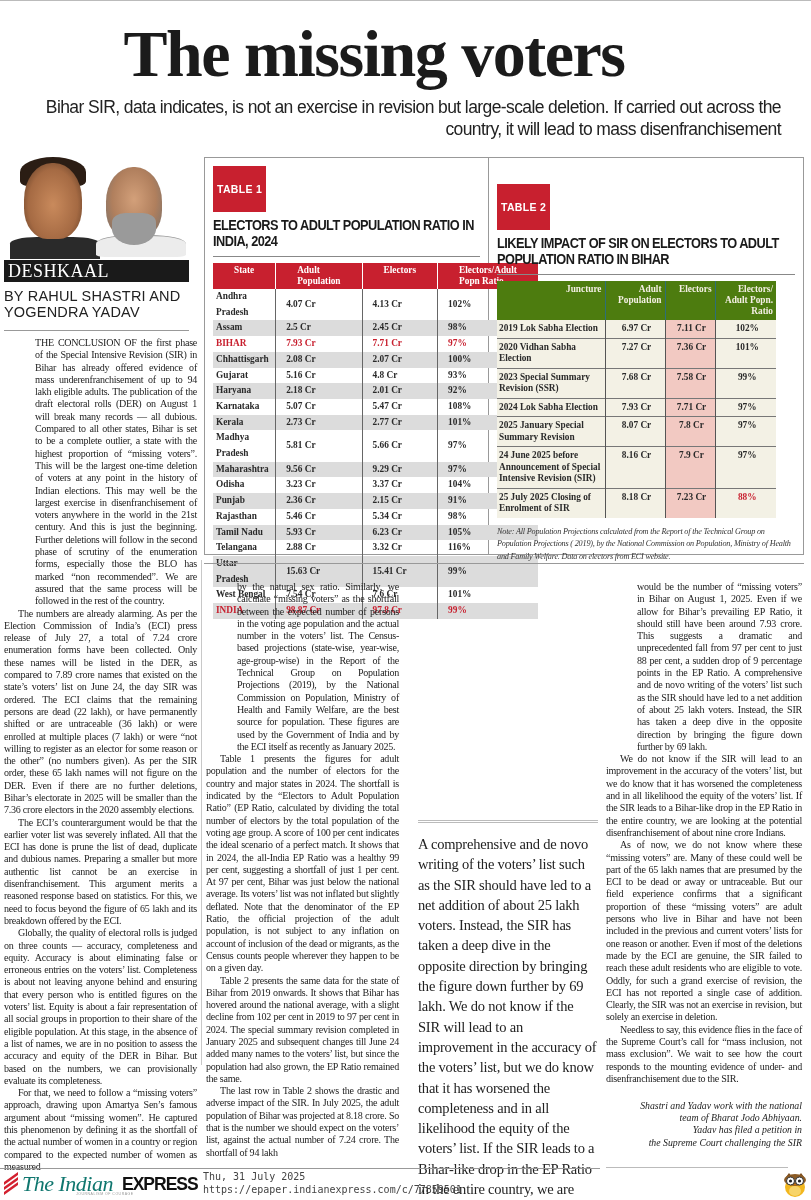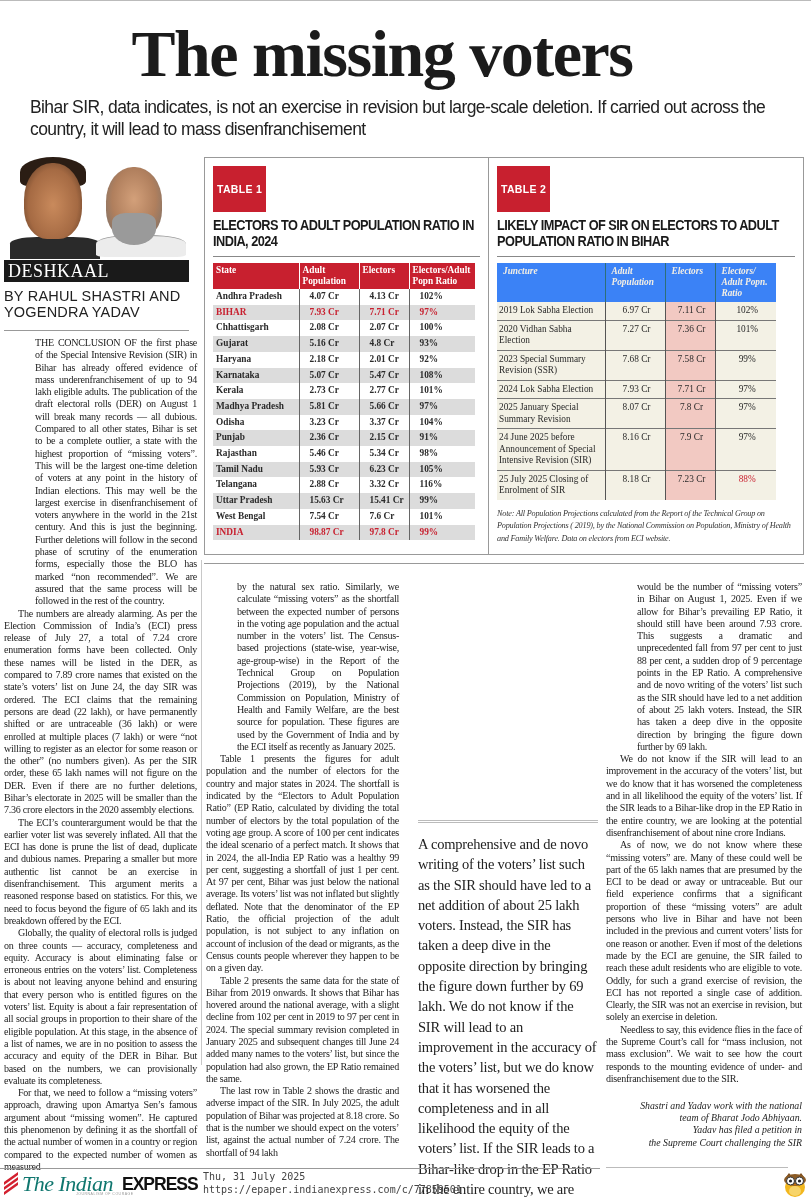--- a/index.html
+++ b/index.html
@@ -1,22 +1,22 @@
 <!DOCTYPE html>
 <html><head>
 <meta charset="utf-8">
 <style>
   * { box-sizing: border-box; margin: 0; padding: 0; }
   html, body { width: 811px; height: 1200px; background: #fff; overflow: hidden; }
   body { font-family: "Liberation Serif", serif; color: #1a1a1a; position: relative; }
 
   .topline { position: absolute; left: 0; top: 0; width: 811px; height: 3px; border-top: 1px solid #bbb; }
-  .headline { position: absolute; left: 12px; top: 18px; width: 740px; text-align: center;
+  .headline { position: absolute; left: 4px; top: 18px; width: 740px; text-align: center;
     font-family: "Liberation Serif", serif; font-size: 66px; line-height: 72px; letter-spacing: -1.5px; color: #1b1b1b; }
-  .deck { position: absolute; left: 30px; top: 96px; width: 751px; text-align: left;
+  .deck { position: absolute; left: 30px; top: 96px; width: 751px; text-align: right;
     font-family: "Liberation Sans", sans-serif; font-size: 17.5px; line-height: 22px; letter-spacing: -0.6px; color: #222; }
 
   
   .author { position: absolute; left: 4px; top: 155px; width: 195px; }
   .portraits { position: relative; height: 105px; width: 195px; }
   .face { position: absolute; border-radius: 48% 48% 40% 40%; }
   .face1 { left: 20px; top: 8px; width: 58px; height: 76px; background: radial-gradient(ellipse at 50% 55%, #c98a5c 0%, #a56a43 60%, #4a2e1c 100%); }
   .hair1 { position:absolute; left: 16px; top: 2px; width: 66px; height: 30px; border-radius: 50% 50% 20% 20%; background:#2b1d14; }
   .face2 { left: 102px; top: 12px; width: 56px; height: 72px; background: radial-gradient(ellipse at 50% 45%, #d3a07a 0%, #b07f5d 55%, #6e6e6e 100%); }
   .beard2 { position:absolute; left: 108px; top: 58px; width: 44px; height: 32px; border-radius: 30% 30% 50% 50%; background:#9a9a9a; }
@@ -32,35 +32,35 @@
   .tdivider { position: absolute; left: 283px; top: 0; width: 1px; height: 100%; background: #999; }
   .badge { display: inline-block; background: #c8202f; color: #fff; font-family: "Liberation Sans", sans-serif; font-weight: bold;
     font-size: 10.5px; padding: 17px 4px; letter-spacing: 0.3px; }
   .ttitle { font-family: "Liberation Sans", sans-serif; font-weight: bold; font-size: 14.5px; line-height: 16px;
     letter-spacing: -0.6px; margin-top: 5px; transform: scaleX(0.88); transform-origin: left; width: 300px; }
   .trule { border-top: 1px solid #888; margin-top: 7px; }
 
   .t1 { position: absolute; left: 8px; top: 8px; width: 267px; }
   .t1 table { border-collapse: collapse; width: 262px; margin-top: 6px; font-size: 9.3px; }
   .t1 th { background: #c8202f; color: #fff; text-align: left; vertical-align: top; font-weight: bold;
-    padding: 2px 3px; line-height: 11px; border-left: 1px solid #fff; margin-top: 8px; }
+    padding: 2px 21px; line-height: 11px; border-left: 1px solid #fff; margin-top: 8px; }
   .t1 th:first-child { border-left: none; }
   .t1 td { padding: 0 3px; height: 15.7px; line-height: 15.7px; font-weight: bold; color: #2a2a2a; border-left: 1px solid #666; }
   .t1 td:first-child { border-left: none; }
   .t1 td.c { text-align: left; padding-left: 10px; }
   .t1 tr:nth-child(even) td { background: #dcdcdc; }
   .t1 tr.hl td { color: #c8202f; }
 
-  .t2 { position: absolute; left: 292px; top: 8px; width: 298px; }
+  .t2 { position: absolute; left: 292px; top: 26px; width: 298px; }
   .t2 .ttitle { width: 330px; }
   .t2 table { border-collapse: collapse; width: 279px; margin-top: 6px; font-size: 9.3px; }
-  .t2 th { background: #3b82f6; color: #f4efe4; text-align: left; vertical-align: top; font-weight: bold;
-    padding: 3px 3px 3px 6px; line-height: 11px; border-left: 1px solid #2d6f77; font-style: italic; }
+  .t2 th { background: #4d7c0f; color: #f4efe4; text-align: right; vertical-align: top; font-weight: bold;
+    padding: 3px 3px 3px 6px; line-height: 11px; border-left: 1px solid #2d6f77; }
   .t2 th:first-child { border-left: none; }
-  .t2 td { background: #f3f1e5; padding: 3px 3px 3px 6px; vertical-align: top; font-weight: normal; line-height: 11.5px;
+  .t2 td { background: #f3f1e5; padding: 3px 3px 3px 6px; vertical-align: top; font-weight: bold; line-height: 11.5px;
     border-top: 1px solid #777; border-left: 1px solid #555; color: #2a2a2a; }
   .t2 td:first-child { border-left: none; padding-left: 2px; }
   .t2 td.num { text-align: center; }
   .t2 td.el { background: #f2c9c2; }
   .t2 td.red { color: #c8202f; }
   .t2 tr:first-child td { border-top: none; }
   .note { font-style: italic; font-size: 8.2px; line-height: 12.5px; color: #333; margin-top: 8px; letter-spacing: -0.2px; }
 
   
   .col { position: absolute; font-family: "Liberation Serif", serif; font-size: 10.05px; line-height: 12.3px;
@@ -130,20 +130,26 @@
           <th>Electors/Adult Popn Ratio</th>
         </tr>
       </thead>
       <tbody id="t1body">
           <tr>
             <td>Andhra Pradesh</td>
             <td class="c">4.07 Cr</td>
             <td class="c">4.13 Cr</td>
             <td class="c">102%</td>
           </tr>
+          <tr>
+            <td>Assam</td>
+            <td class="c">2.5 Cr</td>
+            <td class="c">2.45 Cr</td>
+            <td class="c">98%</td>
+          </tr>
           <tr class="hl">
             <td>BIHAR</td>
             <td class="c">7.93 Cr</td>
             <td class="c">7.71 Cr</td>
             <td class="c">97%</td>
           </tr>
           <tr>
             <td>Chhattisgarh</td>
             <td class="c">2.08 Cr</td>
             <td class="c">2.07 Cr</td>
@@ -170,20 +176,26 @@
           <tr>
             <td>Kerala</td>
             <td class="c">2.73 Cr</td>
             <td class="c">2.77 Cr</td>
             <td class="c">101%</td>
           </tr>
           <tr>
             <td>Madhya Pradesh</td>
             <td class="c">5.81 Cr</td>
             <td class="c">5.66 Cr</td>
+            <td class="c">97%</td>
+          </tr>
+          <tr>
+            <td>Maharashtra</td>
+            <td class="c">9.56 Cr</td>
+            <td class="c">9.29 Cr</td>
             <td class="c">97%</td>
           </tr>
           <tr>
             <td>Odisha</td>
             <td class="c">3.23 Cr</td>
             <td class="c">3.37 Cr</td>
             <td class="c">104%</td>
           </tr>
           <tr>
             <td>Punjab</td>

